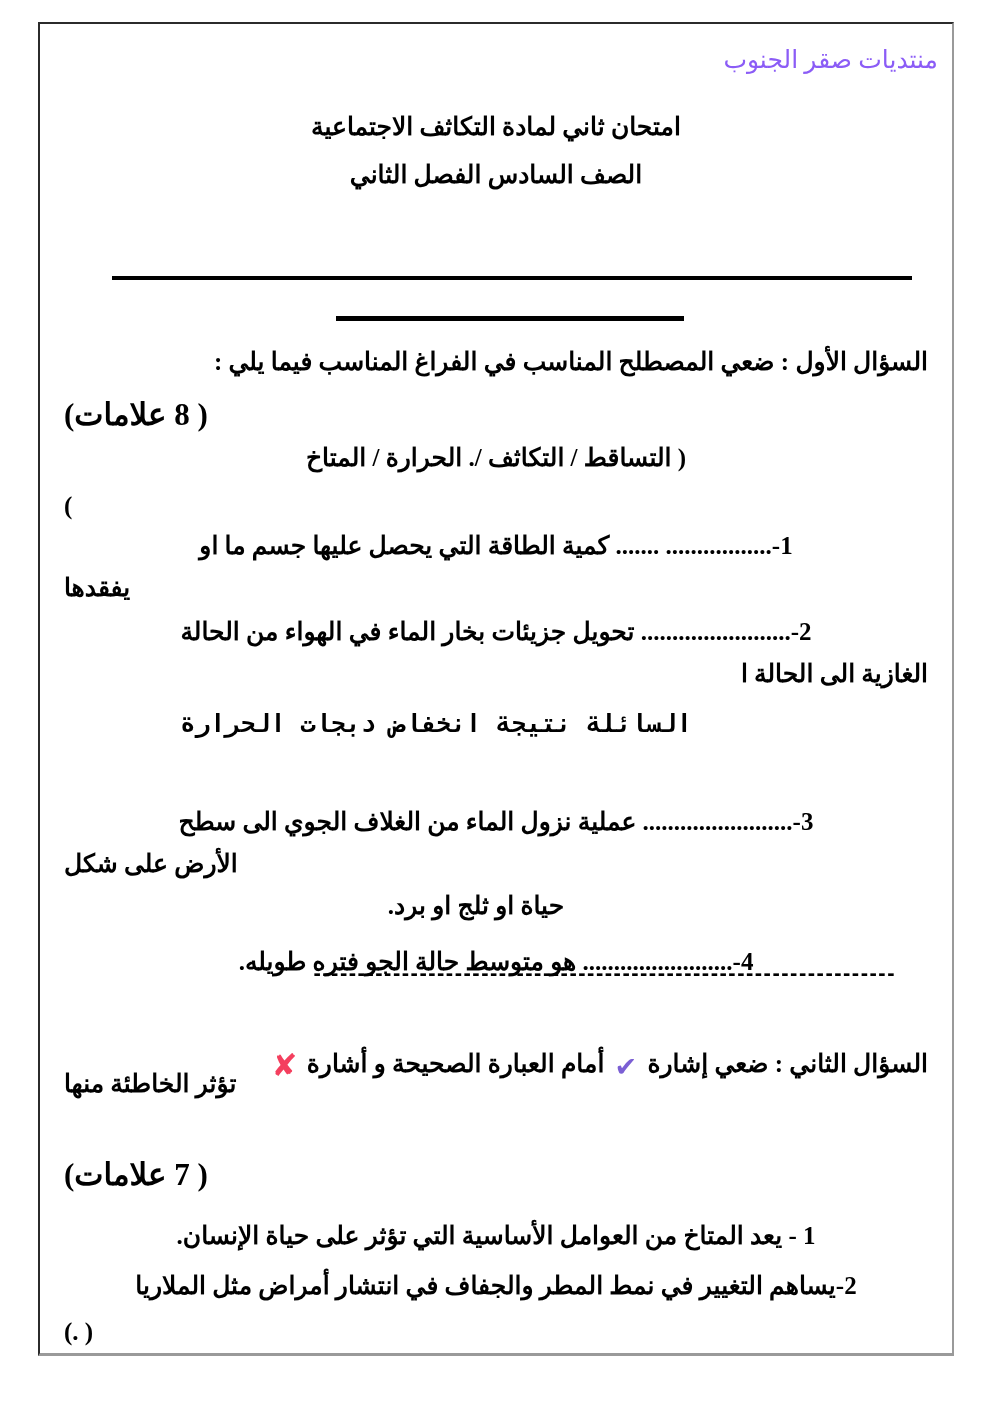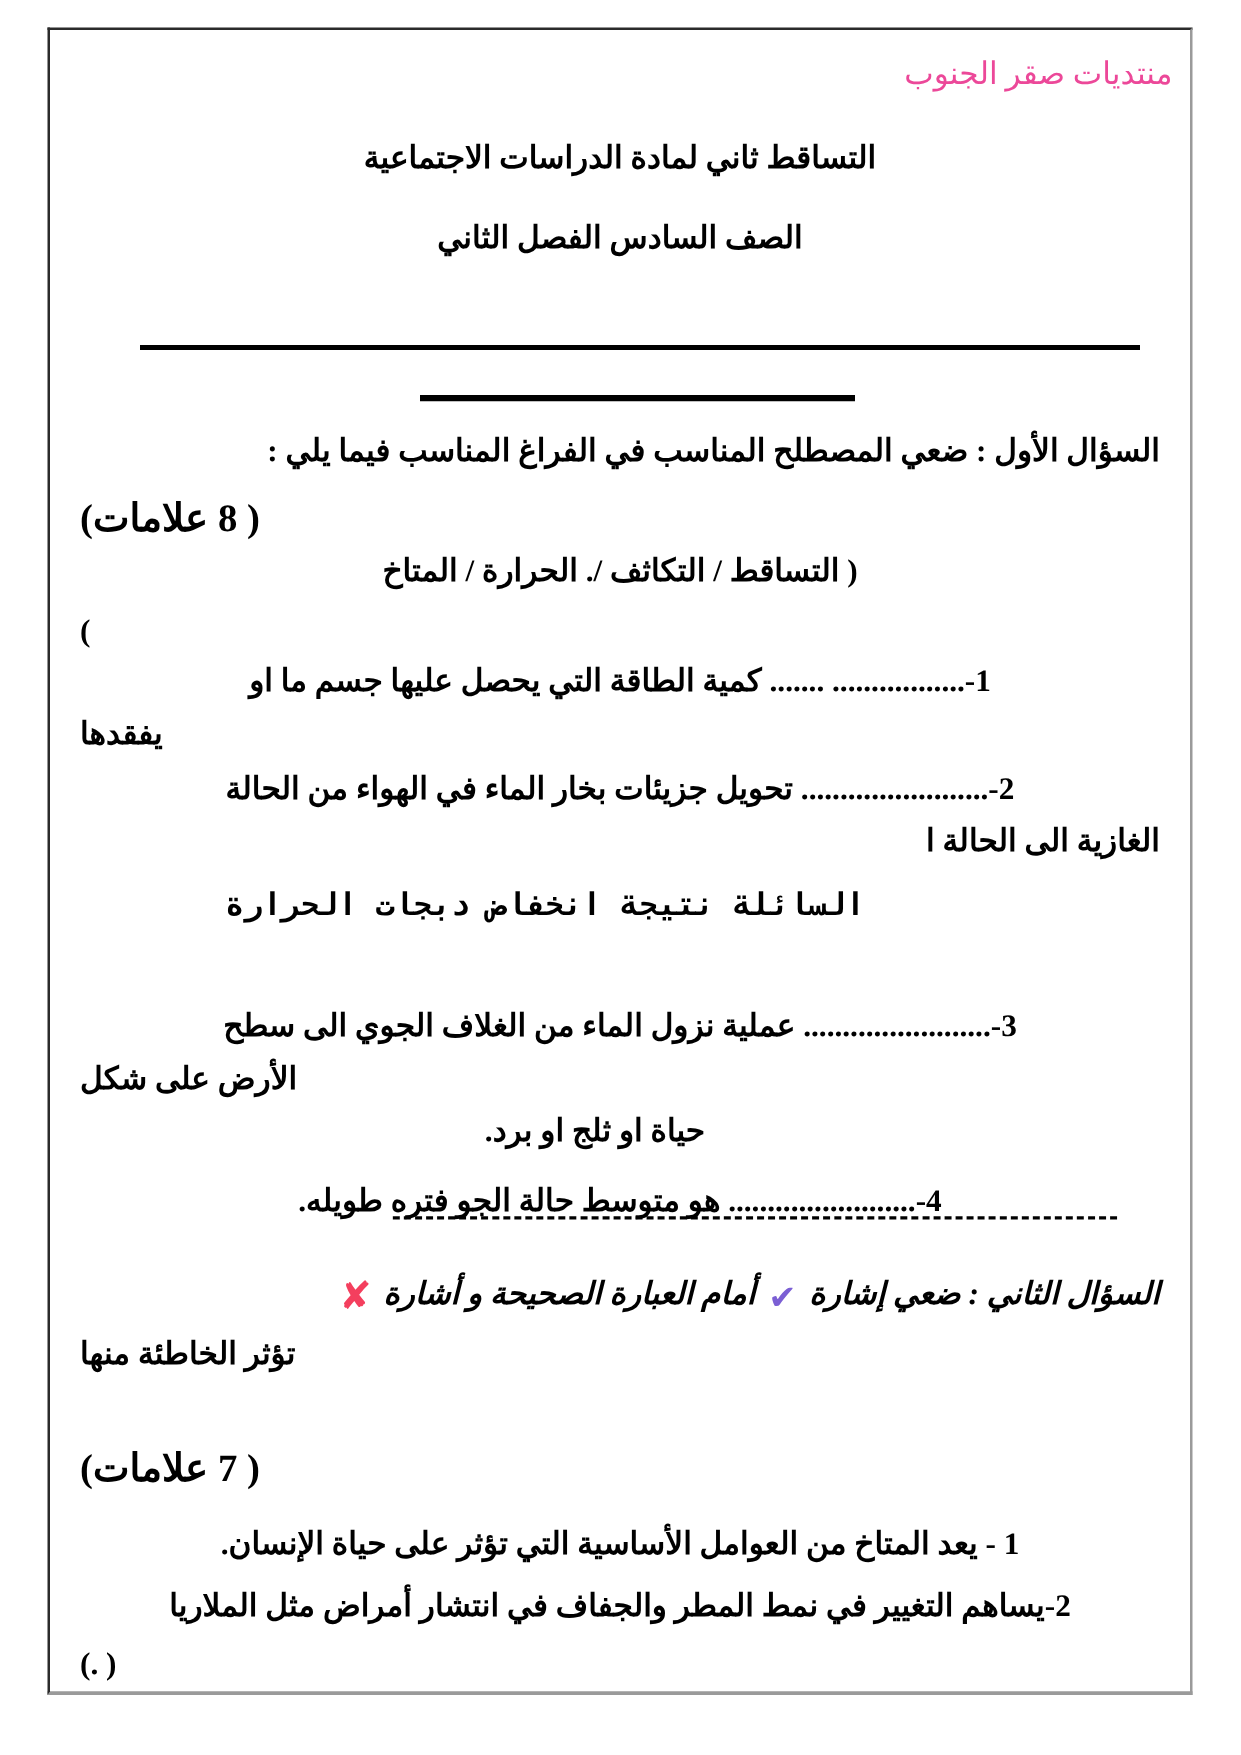--- a/index.html
+++ b/index.html
@@ -36,21 +36,21 @@
     height: 100%;
     padding: 0;
     box-sizing: border-box;
   }
 
   
   .forum-header {
     position: absolute;
     top: 22px;
     right: 14px;
-    color: #ec4899;
+    color: #8b5cf6;
     font-size: 25px;
     font-weight: 400;
     font-family: "Liberation Serif", "DejaVu Serif", serif;
     letter-spacing: 0px;
     white-space: nowrap;
     line-height: 1.1;
   }
 
   
   .doc-title,
@@ -63,21 +63,21 @@
     line-height: 1.2;
   }
   .doc-title {
     position: absolute;
     top: 88px;
     left: 0;
     right: 0;
   }
   .doc-subtitle {
     position: absolute;
-    top: 152px;
+    top: 136px;
     left: 0;
     right: 0;
   }
 
   
   .rule-long {
     position: absolute;
     top: 252px;
     left: 72px;
     width: 800px;
@@ -161,21 +161,21 @@
   .q-heading { font-weight: bold; }
 </style>
 </head>
 <body>
 
 <div class="page">
   <div class="content">
 
     <div class="forum-header">منتديات صقر الجنوب</div>
 
-    <div class="doc-title">التساقط ثاني لمادة الدراسات الاجتماعية</div>
+    <div class="doc-title">امتحان ثاني لمادة التكاثف الاجتماعية</div>
 
     <div class="doc-subtitle">الصف السادس الفصل الثاني</div>
 
     <div class="rule-long"></div>
     <div class="rule-short"></div>
 
     <div class="line span align-right q-heading" style="top: 322px;">السؤال الأول : ضعي المصطلح المناسب في الفراغ المناسب فيما يلي :</div>
 
     <div class="line span align-left marks" style="top: 372px;">( 8 علامات)</div>
 
@@ -191,21 +191,21 @@
     <div class="line span align-center" style="top: 686px; padding-inline-start: 120px; font-family: Liberation Mono, monospace;">السائلة نتيجة انخفاض دبجات الحرارة</div>
 
     <div class="line span align-center" style="top: 782px;">3-........................ عملية نزول الماء من الغلاف الجوي الى سطح</div>
     <div class="line span align-left" style="top: 824px;">الأرض على شكل</div>
     <div class="line span align-center" style="top: 866px; padding-inline-start: 40px;">حياة او ثلج او برد.</div>
 
     <div class="line span align-center" style="top: 922px;">4-........................ هو متوسط حالة الجو فتره طويله.</div>
 
     <div class="dash-sep">------------------------------------------------------------------</div>
 
-    <div class="line span align-right" style="top: 996px; font-style: italic;">
+    <div class="line span align-right" style="top: 1024px;">
       <span>السؤال الثاني : ضعي إشارة</span>
       <span class="sym check-mark">✔</span>
       <span>أمام العبارة الصحيحة و أشارة</span>
       <span class="sym cross-mark">✘</span>
     </div>
 
     <div class="line span align-left" style="top: 1044px;">تؤثر الخاطئة منها</div>
 
     <div class="line span align-left marks" style="top: 1132px;">( 7 علامات)</div>
 

